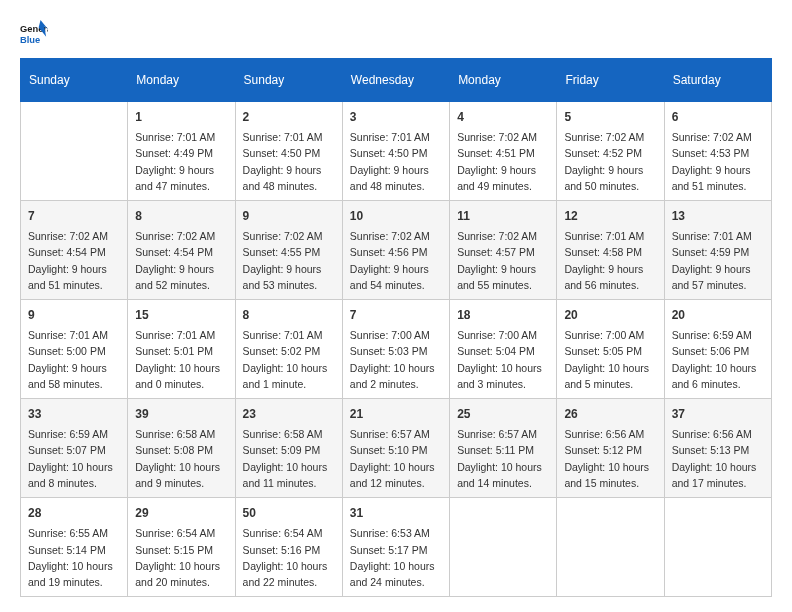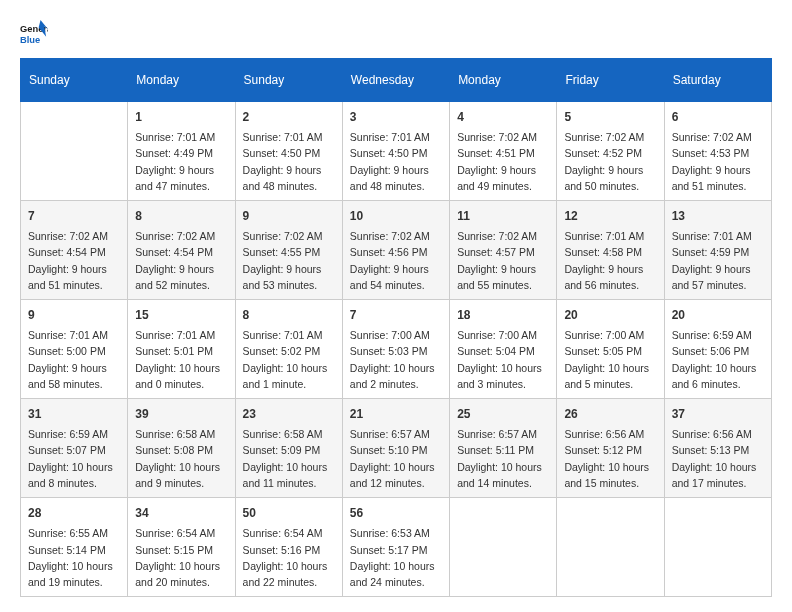--- a/index.html
+++ b/index.html
@@ -194,21 +194,21 @@
           <span class="day-number">20</span>
           <div class="day-info">Sunrise: 7:00 AM<br>Sunset: 5:05 PM<br>Daylight: 10 hours<br>and 5 minutes.</div>
         </td>
         <td>
           <span class="day-number">20</span>
           <div class="day-info">Sunrise: 6:59 AM<br>Sunset: 5:06 PM<br>Daylight: 10 hours<br>and 6 minutes.</div>
         </td>
       </tr>
       <tr>
         <td>
-          <span class="day-number">31</span>
+          <span class="day-number">33</span>
           <div class="day-info">Sunrise: 6:59 AM<br>Sunset: 5:07 PM<br>Daylight: 10 hours<br>and 8 minutes.</div>
         </td>
         <td>
           <span class="day-number">39</span>
           <div class="day-info">Sunrise: 6:58 AM<br>Sunset: 5:08 PM<br>Daylight: 10 hours<br>and 9 minutes.</div>
         </td>
         <td>
           <span class="day-number">23</span>
           <div class="day-info">Sunrise: 6:58 AM<br>Sunset: 5:09 PM<br>Daylight: 10 hours<br>and 11 minutes.</div>
         </td>
@@ -228,29 +228,29 @@
           <span class="day-number">37</span>
           <div class="day-info">Sunrise: 6:56 AM<br>Sunset: 5:13 PM<br>Daylight: 10 hours<br>and 17 minutes.</div>
         </td>
       </tr>
       <tr>
         <td>
           <span class="day-number">28</span>
           <div class="day-info">Sunrise: 6:55 AM<br>Sunset: 5:14 PM<br>Daylight: 10 hours<br>and 19 minutes.</div>
         </td>
         <td>
-          <span class="day-number">34</span>
+          <span class="day-number">29</span>
           <div class="day-info">Sunrise: 6:54 AM<br>Sunset: 5:15 PM<br>Daylight: 10 hours<br>and 20 minutes.</div>
         </td>
         <td>
           <span class="day-number">50</span>
           <div class="day-info">Sunrise: 6:54 AM<br>Sunset: 5:16 PM<br>Daylight: 10 hours<br>and 22 minutes.</div>
         </td>
         <td>
-          <span class="day-number">56</span>
+          <span class="day-number">31</span>
           <div class="day-info">Sunrise: 6:53 AM<br>Sunset: 5:17 PM<br>Daylight: 10 hours<br>and 24 minutes.</div>
         </td>
         <td class="empty-cell"></td>
         <td class="empty-cell"></td>
         <td class="empty-cell"></td>
       </tr>
     </tbody>
 </table>
 
 </body></html>

